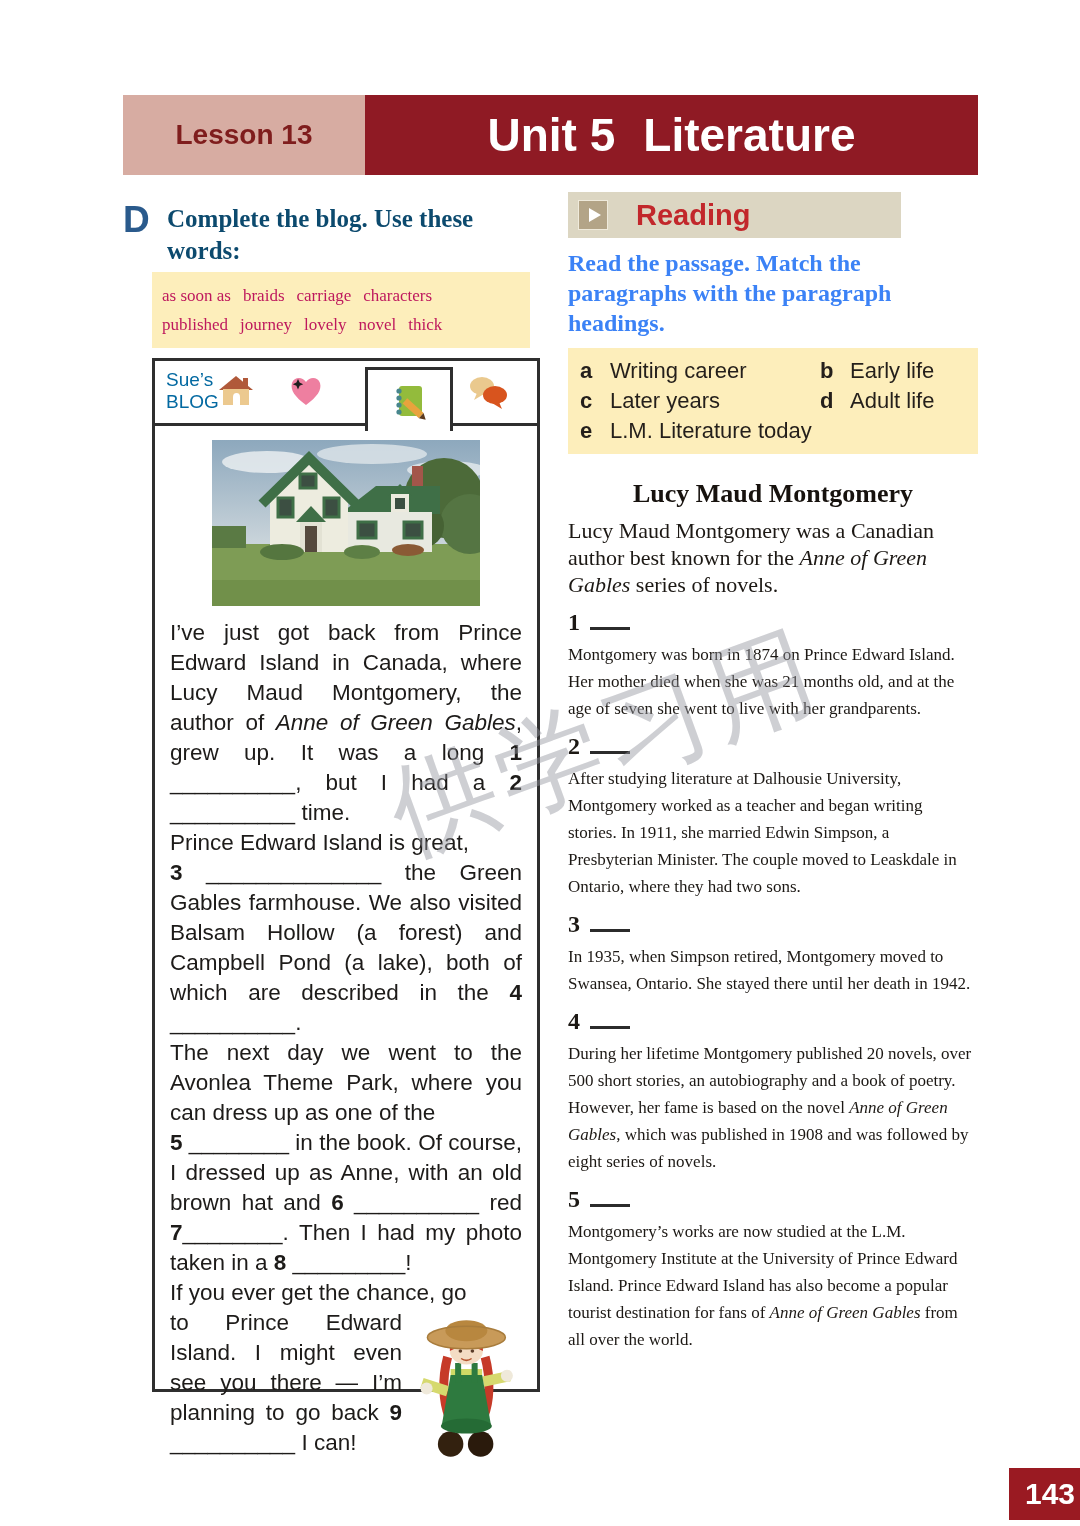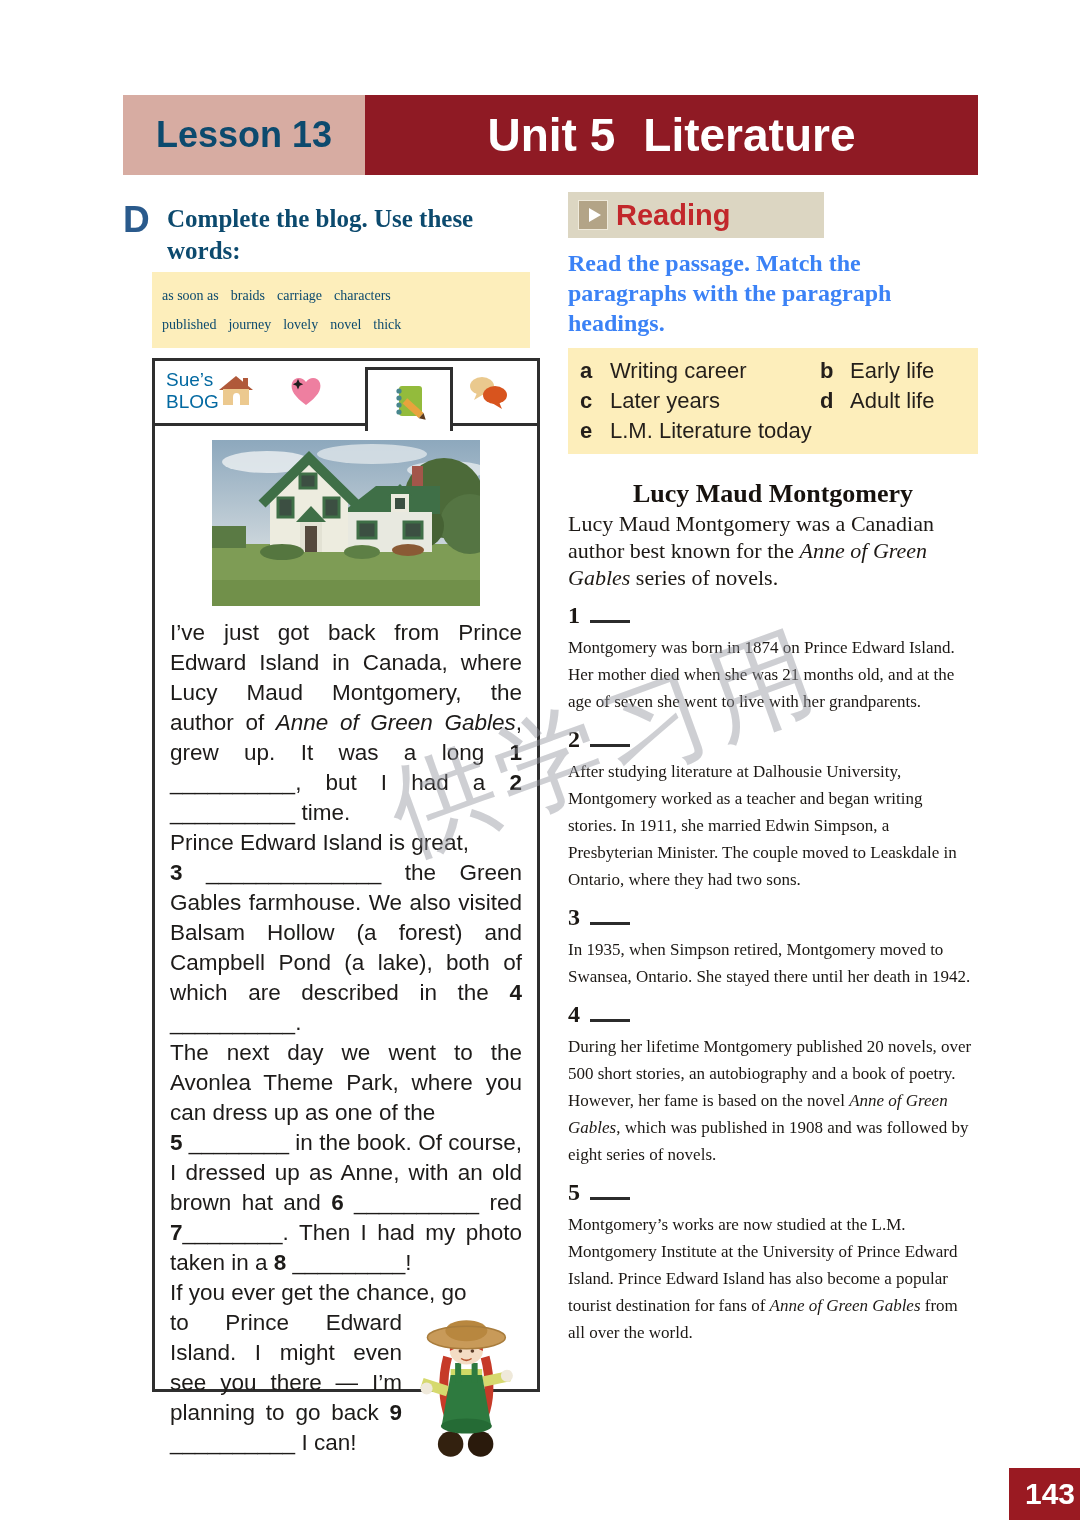--- a/index.html
+++ b/index.html
@@ -2,31 +2,31 @@
 <html><head>
 <meta charset="utf-8">
 <style>
   html,body{margin:0;padding:0;}
   body{width:1080px;height:1526px;position:relative;background:#ffffff;
        font-family:"Liberation Serif",serif;color:#1c1814;overflow:hidden;}
 
   
   .header{position:absolute;left:123px;top:95px;width:855px;height:80px;display:flex;}
   .lesson-band{width:242px;background:#d7aca2;display:flex;align-items:center;justify-content:center;
-               font-family:"Liberation Sans",sans-serif;font-weight:bold;font-size:36px;color:#0c4a6e;}
+               font-family:"Liberation Sans",sans-serif;font-weight:bold;font-size:28px;color:#7f1d1d;}
   .unit-band{flex:1;background:#8f1a24;display:flex;align-items:center;justify-content:center;gap:28px;
              font-family:"Liberation Sans",sans-serif;font-weight:bold;font-size:46px;color:#ffffff;}
 
   
   .d-letter{position:absolute;left:123px;top:199px;font-family:"Liberation Sans",sans-serif;
             font-weight:bold;font-size:37px;color:#2a5a8c;}
   .d-title{position:absolute;left:167px;top:203px;width:372px;font-weight:bold;
            font-size:25px;line-height:32px;color:#0c4a6e;}
   .word-box{position:absolute;left:152px;top:272px;width:378px;background:#fdeebb;
-            padding:9px 10px;box-sizing:border-box;font-size:14px;color:#0c4a6e;}
+            padding:9px 10px;box-sizing:border-box;font-size:17px;color:#be185d;}
   .word-line{display:flex;gap:12px;line-height:29px;}
 
   
   .blog{position:absolute;left:152px;top:358px;width:388px;height:1034px;
         border:3px solid #2f2f2f;box-sizing:border-box;background:#fff;}
   .tabbar{position:relative;height:62px;border-bottom:3px solid #2f2f2f;}
   .sue{position:absolute;left:11px;top:8px;font-family:"Liberation Sans",sans-serif;
        font-size:19px;line-height:22px;color:#0369a1;}
   .tab-icon{position:absolute;top:12px;width:38px;height:38px;}
   .icon-home{left:62px;}
@@ -37,31 +37,31 @@
               display:flex;align-items:center;justify-content:center;}
   .photo{display:block;margin:14px auto 0;}
   .blog-body{padding:12px 15px 0;font-family:"Liberation Sans",sans-serif;
              font-size:22.5px;line-height:30px;color:#1d1b19;text-align:justify;}
   .blog-body b{font-weight:bold;}
   .blog-body i{font-style:italic;}
   .doll{float:right;width:112px;height:150px;margin:4px 0 0 8px;}
 
   
   .reading-col{position:absolute;left:568px;top:192px;width:410px;}
-  .banner{width:256px;height:46px;background:#dcd6c2;display:flex;align-items:center;gap:8px;
+  .banner{width:333px;height:46px;background:#dcd6c2;display:flex;align-items:center;gap:28px;
           padding-left:10px;box-sizing:border-box;}
   .banner-label{font-family:"Liberation Sans",sans-serif;font-weight:bold;font-size:29px;color:#c2272b;}
   .instructions{margin-top:10px;font-weight:bold;font-size:24px;line-height:30px;color:#3b82f6;}
   .options{margin-top:10px;background:#fdeebb;padding:8px 12px;display:grid;
            grid-template-columns:240px 1fr;font-family:"Liberation Sans",sans-serif;
            font-size:22px;line-height:30px;color:#241f1b;}
   .opt{display:flex;}
   .opt b{width:20px;margin-right:10px;font-weight:bold;}
   .article-title{margin-top:25px;text-align:center;font-weight:bold;font-size:26px;color:#17120e;}
-  .intro{margin-top:1px;font-size:22px;line-height:27px;width:404px;}
+  .intro{margin-top:8px;font-size:22px;line-height:27px;width:404px;}
   .r-item{margin-top:11px;}
   .item-head{font-weight:bold;font-size:24px;}
   .blankline{display:inline-block;width:40px;height:0.70em;border-bottom:3px solid #2b2b2b;margin-left:10px;}
   .item-text{margin-top:5px;font-size:17px;line-height:27px;width:404px;}
   .item-text i, .intro i{font-style:italic;}
 
   
   .watermark{position:absolute;left:370px;top:752px;transform:rotate(-20deg);transform-origin:left top;
              font-size:106px;letter-spacing:6px;color:#94969f;opacity:0.45;z-index:40;
              pointer-events:none;white-space:nowrap;font-family:"DejaVu Sans",sans-serif;}

